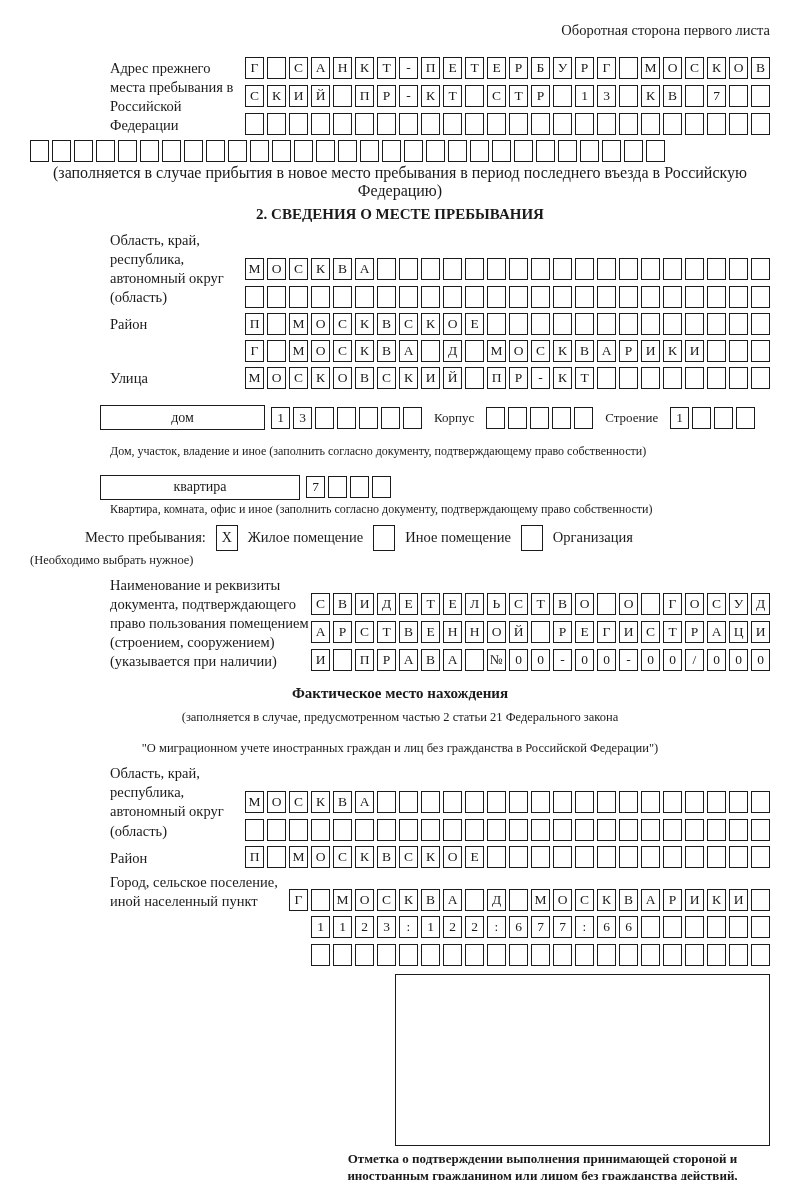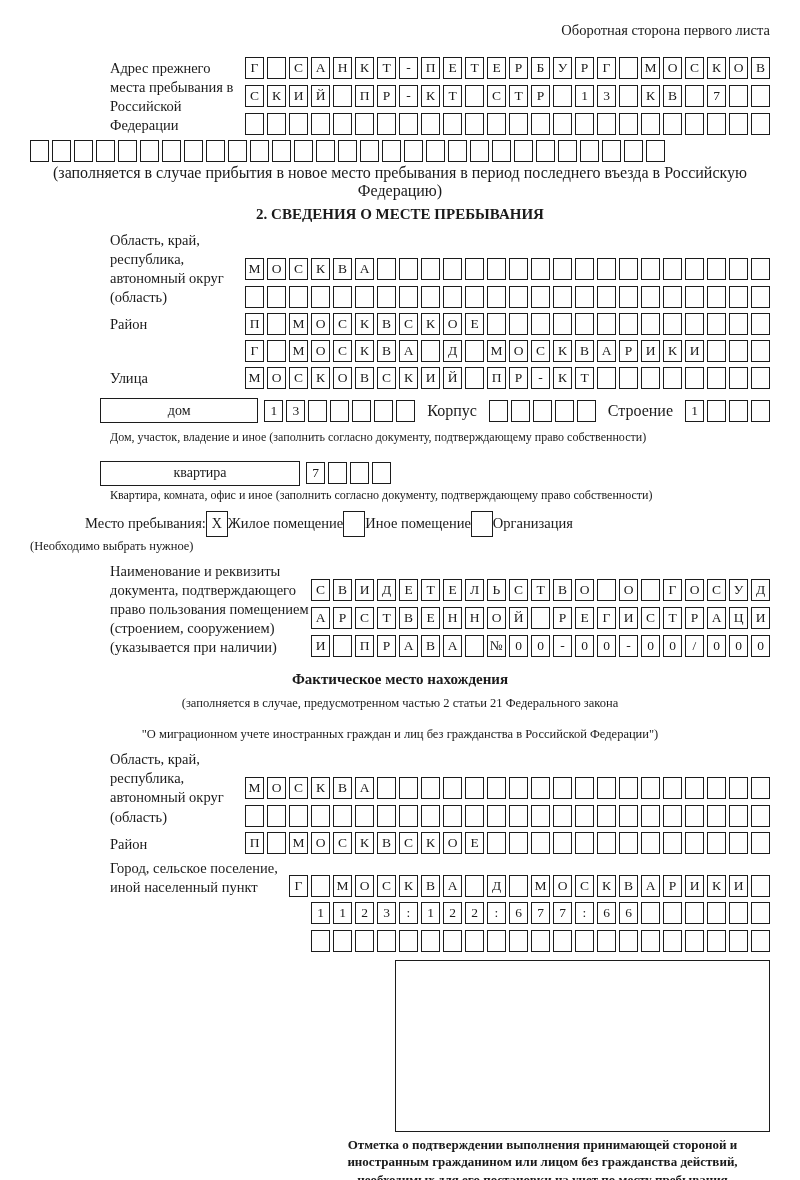--- a/index.html
+++ b/index.html
@@ -26,24 +26,24 @@
   .cellrow { display: flex; gap: 3px; }
   .fullrow { margin: 2px 0 2px 0; display:flex; gap:3px; }
   .caption { font-size: 16px; text-align: center; margin: 2px 0 0 0; }
   .sec-title { font-size: 15px; font-weight: bold; text-align: center; margin: 6px 0 8px 0; }
 
   .house-row { display: flex; align-items: center; gap: 6px; margin: 4px 0 2px 0; margin-left: 70px; text-align: right; }
   .wide-box { border: 1.6px solid #1c1c1c; height: 25px; display: flex; align-items: center; justify-content: center; font-size: 14px; }
   .wide-box.dom { width: 165px; }
   .wide-box.kv { width: 200px; }
   .inline-cells { display: flex; gap: 3px; }
-  .inline-label { font-size: 16px; margin: 8px 6px; }
+  .inline-label { font-size: 13px; margin: 16px 6px; }
   .under-caption { font-size: 12px; margin: 2px 0 6px 0; margin-left: 80px; }
 
-  .stay-row { display: flex; align-items: center; gap: 0; margin: 8px 0 2px 0; margin-left: 55px; font-size: 14.5px; }
+  .stay-row { display: flex; align-items: center; gap: 10px; margin: 8px 0 2px 0; margin-left: 55px; font-size: 14.5px; }
   .checkbox { width: 22px; height: 26px; border: 1.6px solid #1c1c1c; display: inline-flex; align-items: center; justify-content: center; font-size: 14px; }
   .stay-note { font-size: 12.5px; margin-bottom: 8px; }
 
   .doc-label { font-size: 14.5px; line-height: 1.32; margin-left: 80px; max-width: 220px; }
 
   .fact-title { font-size: 15px; font-weight: bold; text-align: center; margin: 14px 0 8px 0; }
   .fact-cap { font-size: 12.5px; text-align: center; margin-bottom: 16px; }
 
   .stamp-box { width: 375px; height: 172px; border: 1.6px solid #1c1c1c; margin-left: auto; margin-top: 8px; }
   .stamp-caption { width: 455px; margin-left: auto; text-align: center; font-size: 13px; font-weight: bold; line-height: 1.35; margin-top: 4px; }

